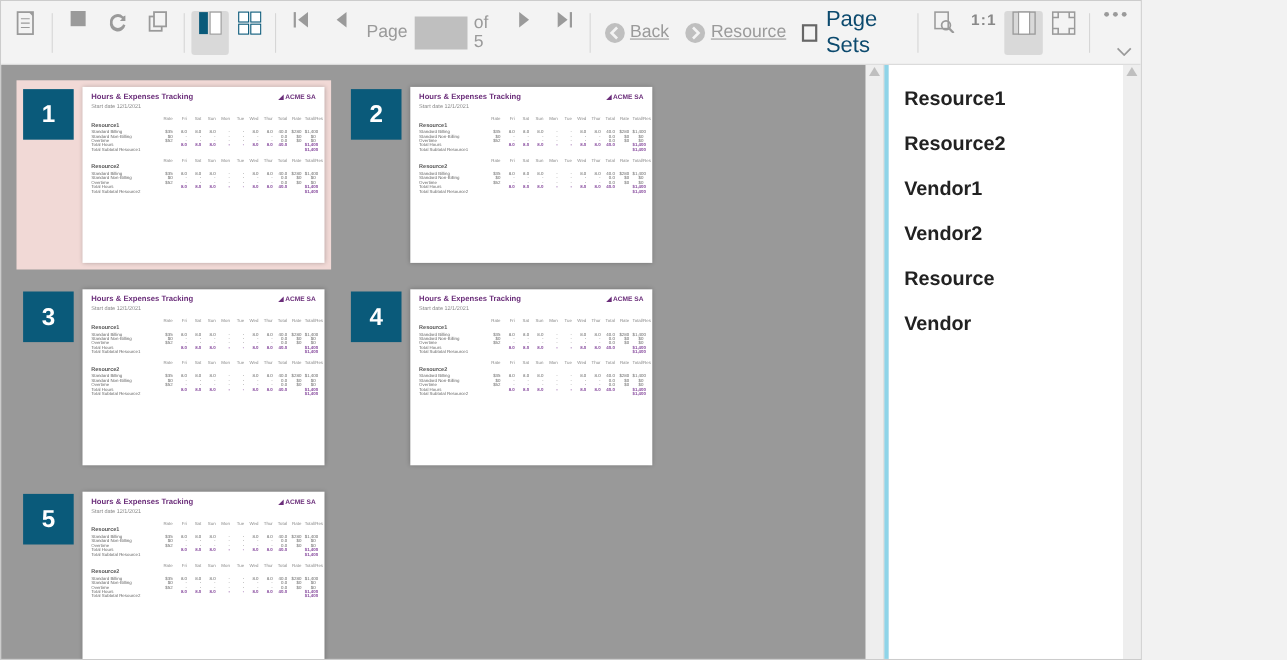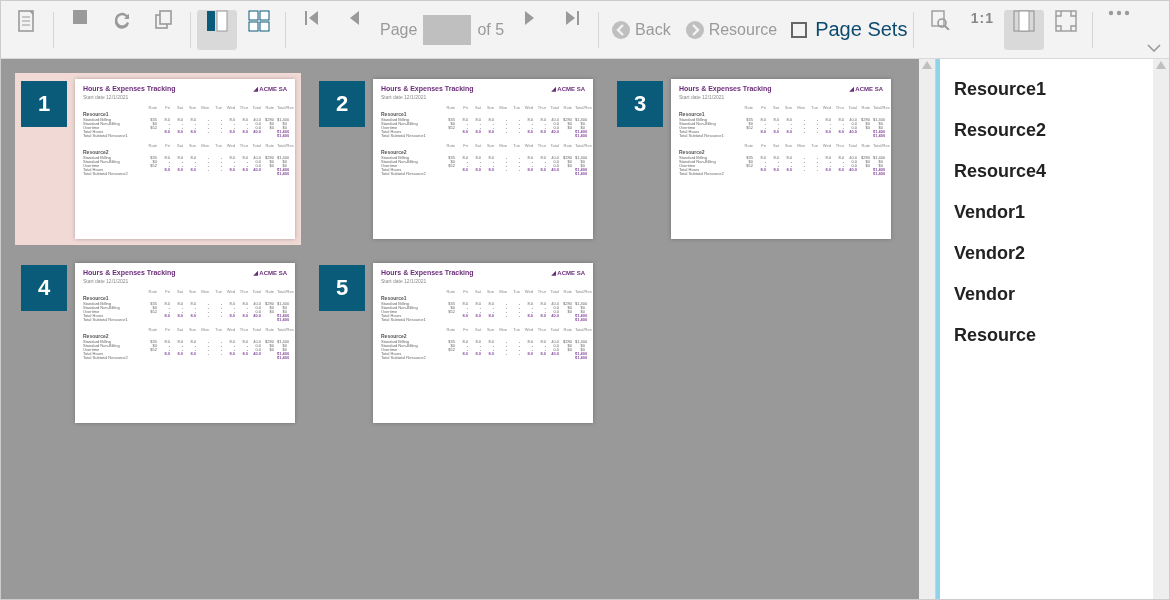--- a/index.html
+++ b/index.html
@@ -1,26 +1,26 @@
 <!DOCTYPE html>
 <html><head>
 <meta charset="utf-8">
 <style>
   html,body{margin:0;padding:0;height:100%;font-family:"Segoe UI",Arial,sans-serif;background:#f2f2f2;color:#444;}
   *{box-sizing:border-box;}
-  .app{width:1170px;height:600px;display:flex;flex-direction:column;overflow:hidden;border:1px solid #ccc;}
+  .app{width:1038px;height:600px;display:flex;flex-direction:column;overflow:hidden;border:1px solid #ccc;}
   
   .toolbar{height:58px;background:#f3f3f3;border-bottom:1px solid #d9d9d9;display:flex;align-items:center;position:relative;padding:0 6px;gap:2px;}
   .tbtn{width:40px;height:40px;border-radius:3px;display:flex;justify-content:center;color:#8a8a8a;font-weight:bold;}
   .tbtn.active{background:#d9d9d9;}
   .tbtn svg{display:block;}
   .sep{width:1px;height:36px;background:#d6d6d6;margin:0 4px;}
   .page-lbl{color:#9a9a9a;font-size:16px;padding:0 4px;}
   .page-field{width:48px;height:30px;background:#bfbfbf;border:none;}
-  .back-fwd{display:flex;align-items:center;gap:4px;color:#9a9a9a;font-size:16px;padding:0 6px;}
+  .back-fwd{display:flex;align-items:center;gap:4px;color:#9a9a9a;font-size:16px;padding:0 6px;text-decoration:underline;}
   .chk{width:16px;height:16px;border:2px solid #666;display:inline-block;}
   .pagesets{display:flex;align-items:center;gap:8px;color:#0c4a6e;font-size:20px;}
   .chevd{position:absolute;right:8px;bottom:2px;color:#9a9a9a;}
   .onex{font-size:14px;color:#888;letter-spacing:1px;}
 
   
   .body{flex:1;display:flex;min-height:0;}
   .thumbs-wrap{flex:1;display:flex;min-width:0;}
   .thumbs{flex:1;background:#999;padding:14px;display:flex;flex-wrap:wrap;gap:12px;align-content:flex-start;overflow:hidden;}
   .side-scroll{width:16px;background:#eeeeee;position:relative;}
@@ -1093,22 +1093,21 @@
             </div>
           </div>
         </div>
       <div class="side-scroll"></div>
     </div>
     <div class="panel-wrap">
       <div class="panel-accent"></div>
       <div class="panel" id="panel">
           <div class="item">Resource1</div>
           <div class="item">Resource2</div>
-          <div class="item">Resource4</div>
           <div class="item">Vendor1</div>
           <div class="item">Vendor2</div>
+          <div class="item">Resource</div>
           <div class="item">Vendor</div>
-          <div class="item">Resource</div>
         </div>
       <div class="panel-scroll"></div>
     </div>
   </div>
 </div>
 
 </body></html>

